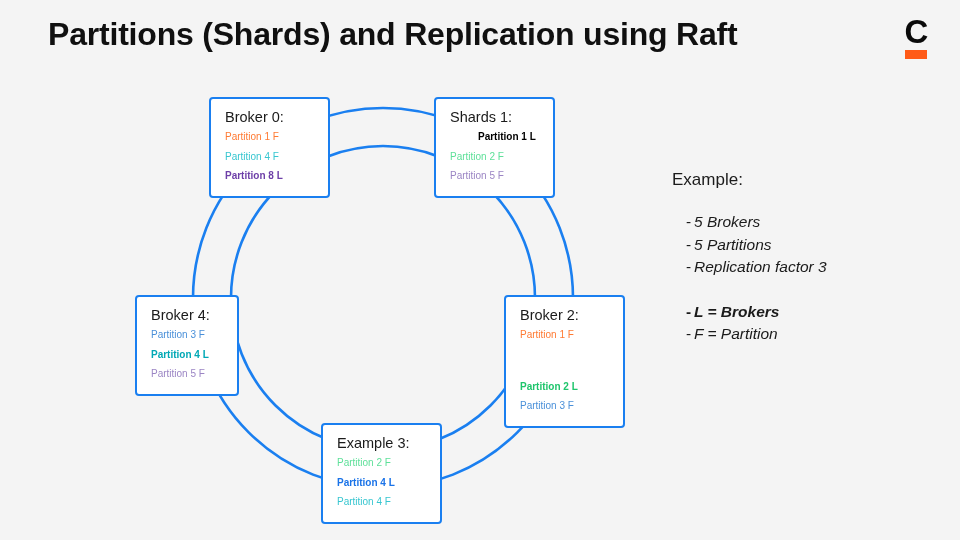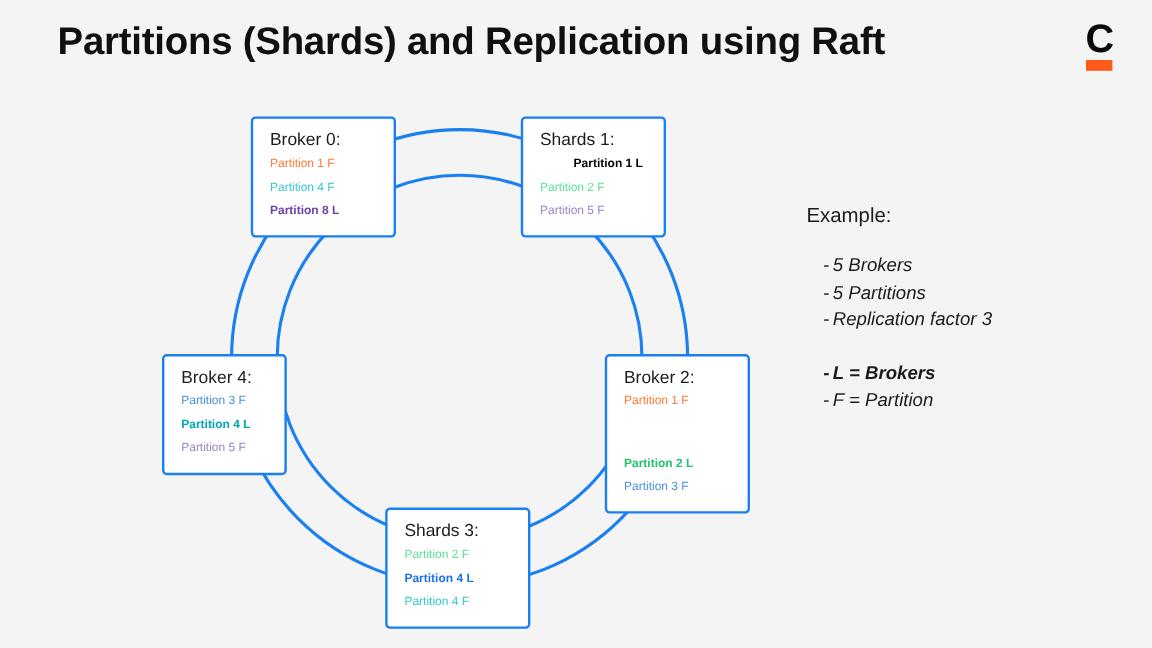--- a/index.html
+++ b/index.html
@@ -161,21 +161,21 @@
   </div>
 
   <div class="broker-box" id="box-broker-2" style="left: 504px; top: 225px; width: 121px; border-color: rgb(26, 127, 240); background: rgb(255, 255, 255);">
     <div class="broker-title">Broker 2:</div>
     <div class="partition-line" style="color: rgb(255, 122, 51);">Partition 1 F</div>
     <div class="partition-line leader" style="color: rgb(31, 197, 108); margin-top: 32px;">Partition 2 L</div>
     <div class="partition-line" style="color: rgb(74, 144, 217);">Partition 3 F</div>
   </div>
 
   <div class="broker-box" id="box-broker-3" style="left: 321px; top: 353px; width: 121px; border-color: rgb(26, 127, 240); background: rgb(255, 255, 255);">
-    <div class="broker-title">Shards 3:</div>
+    <div class="broker-title">Example 3:</div>
     <div class="partition-line" style="color: rgb(95, 224, 154);">Partition 2 F</div>
     <div class="partition-line leader" style="color: rgb(26, 115, 232);">Partition 4 L</div>
     <div class="partition-line" style="color: rgb(55, 198, 208);">Partition 4 F</div>
   </div>
 
   <div class="broker-box" id="box-broker-4" style="left: 135px; top: 225px; width: 104px; border-color: rgb(26, 127, 240); background: rgb(255, 255, 255);">
     <div class="broker-title">Broker 4:</div>
     <div class="partition-line" style="color: rgb(74, 144, 217);">Partition 3 F</div>
     <div class="partition-line leader" style="color: rgb(0, 168, 181);">Partition 4 L</div>
     <div class="partition-line" style="color: rgb(155, 133, 196);">Partition 5 F</div>

